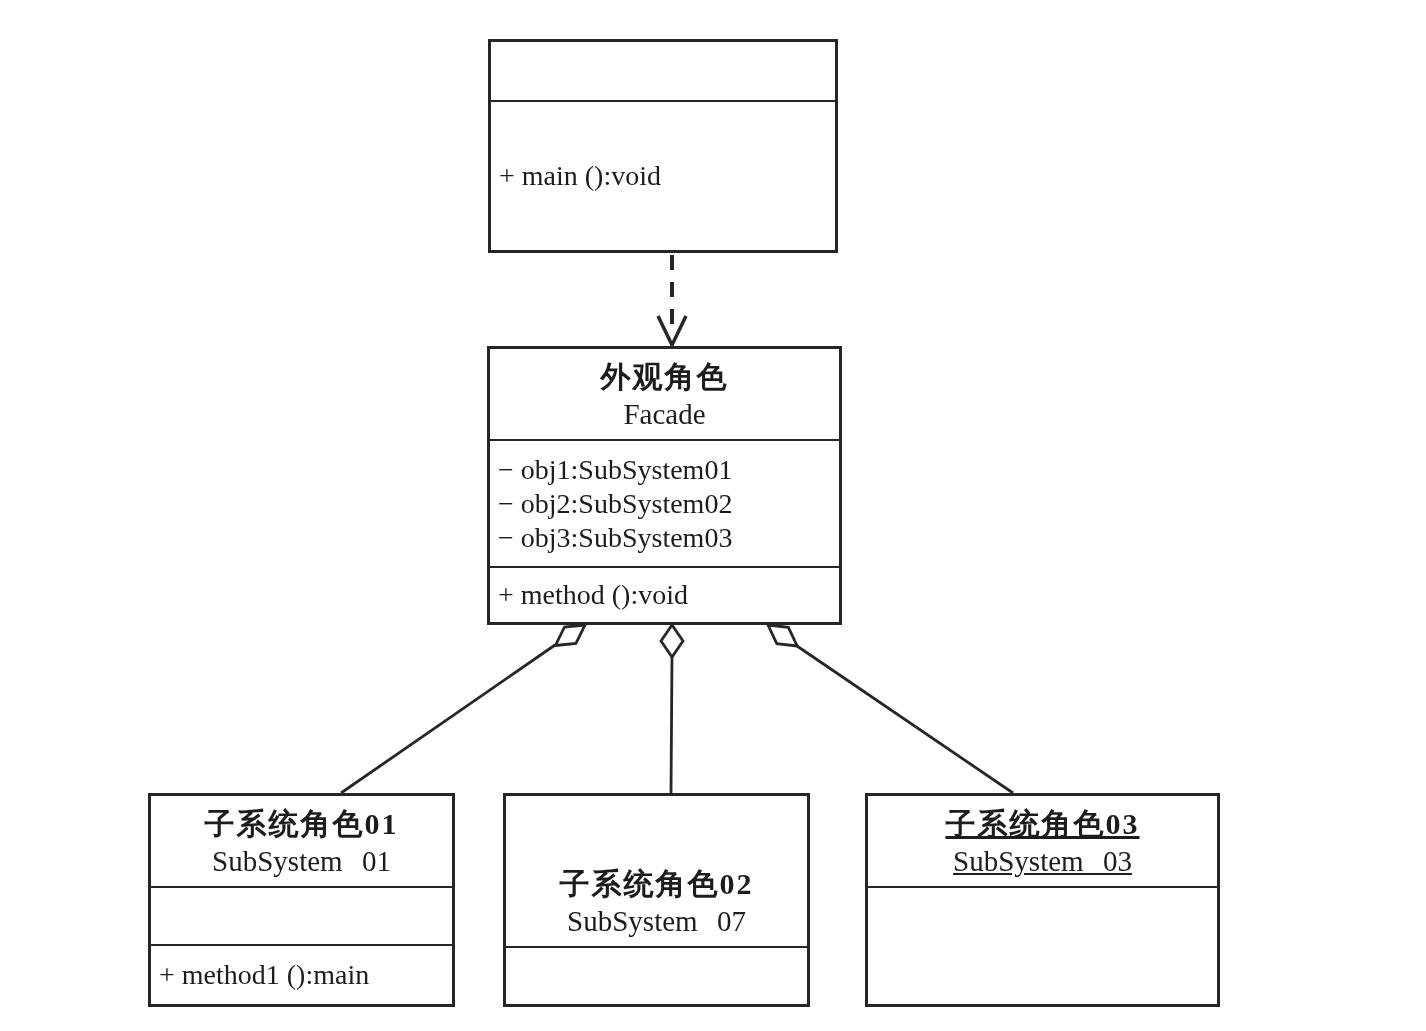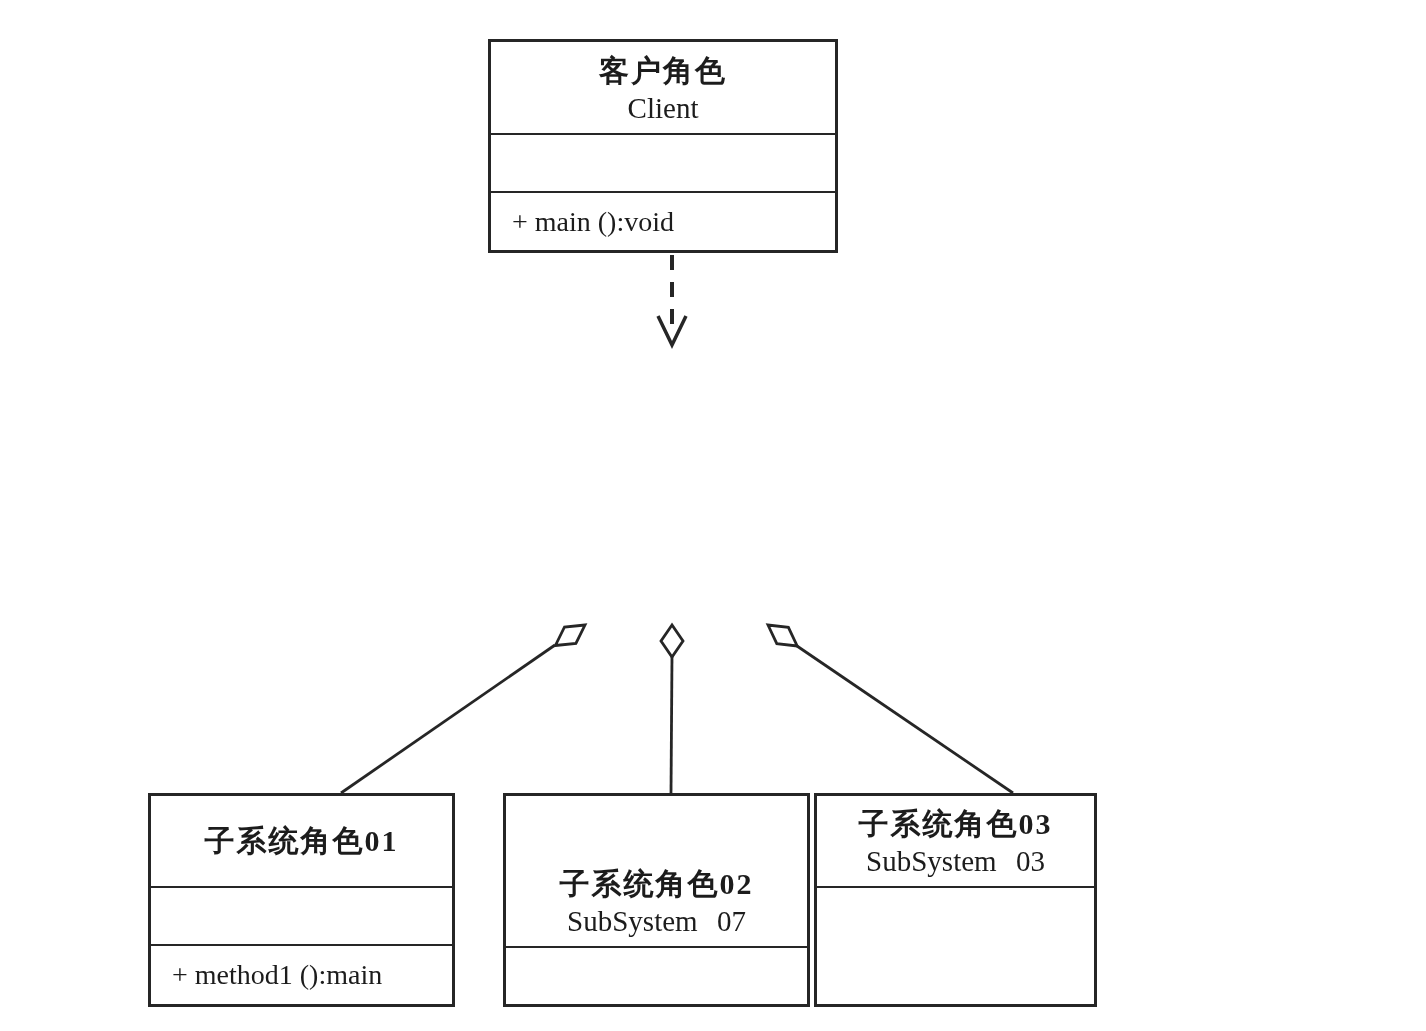--- a/index.html
+++ b/index.html
@@ -44,42 +44,42 @@
   }
   .name-en {
     font-size: 29px;
     line-height: 34px;
   }
   .name-en.wide { word-spacing: 12px; }
   .sec-attrs, .sec-ops {
     display: flex;
     flex-direction: column;
     justify-content: center;
-    padding-left: 21px;
+    padding-left: 8px;
   }
   .member-line {
     font-size: 28px;
     line-height: 34px;
     white-space: pre;
   }
   
   .box-client   { left: 488px; top:  39px; width: 350px; height: 214px; }
   .box-client   .sec-title { height: 91px; }
   .box-client   .sec-attrs { height: 58px; }
   .box-client   .sec-ops   { flex: 1; }
   
   .box-facade   { left: 487px; top: 346px; width: 355px; height: 279px; }
   .box-facade   .sec-title { height: 90px; }
   .box-facade   .sec-attrs { height: 127px; }
   .box-facade   .sec-ops   { flex: 1; }
   
   .box-sub      { width: 307px; height: 214px; top: 793px; }
   .box-sub1     { left: 148px; }
   .box-sub2     { left: 503px; justify-content: flex-end; }
-  .box-sub3     { left: 814px; width: 283px; }
+  .box-sub3     { left: 865px; width: 355px; text-decoration: underline; }
   .box-sub      .sec-title { height: 90px; }
   .box-sub      .sec-attrs { height: 58px; }
   .box-sub      .sec-ops   { flex: 1; }
 </style>
 </head>
 <body>
 
 <div class="canvas">
 
   <svg class="connector-layer" viewBox="0 0 1426 1031">
@@ -99,34 +99,45 @@
       <polygon points="672,625 661,641 672,657 683,641" fill="#ffffff"></polygon>
     </g>
 
     <g stroke="#262626" stroke-width="2.8">
       <line x1="797" y1="646" x2="1013" y2="793" fill="none"></line>
       <polygon points="768,625 776.8,643.6 797.2,646 788.4,627.4" fill="#ffffff"></polygon>
     </g>
   </svg>
 
   <div class="uml-class box-client">
-    <div class="uml-section sec-title">
-      <div class="name-cn">客户角色</div>
-      <div class="name-en">Client</div>
-    </div>
     <div class="uml-section sec-attrs"></div>
     <div class="uml-section sec-ops">
       <div class="member-line">+ main ():void</div>
     </div>
   </div>
 
+  <div class="uml-class box-facade">
+    <div class="uml-section sec-title">
+      <div class="name-cn">外观角色</div>
+      <div class="name-en">Facade</div>
+    </div>
+    <div class="uml-section sec-attrs">
+      <div class="member-line">− obj1:SubSystem01</div>
+      <div class="member-line">− obj2:SubSystem02</div>
+      <div class="member-line">− obj3:SubSystem03</div>
+    </div>
+    <div class="uml-section sec-ops">
+      <div class="member-line">+ method ():void</div>
+    </div>
+  </div>
 
   <div class="uml-class box-sub box-sub1">
     <div class="uml-section sec-title">
       <div class="name-cn">子系统角色01</div>
+      <div class="name-en wide">SubSystem 01</div>
     </div>
     <div class="uml-section sec-attrs"></div>
     <div class="uml-section sec-ops">
       <div class="member-line">+ method1 ():main</div>
     </div>
   </div>
 
   <div class="uml-class box-sub box-sub2">
     <div class="uml-section sec-title">
       <div class="name-cn">子系统角色02</div>

